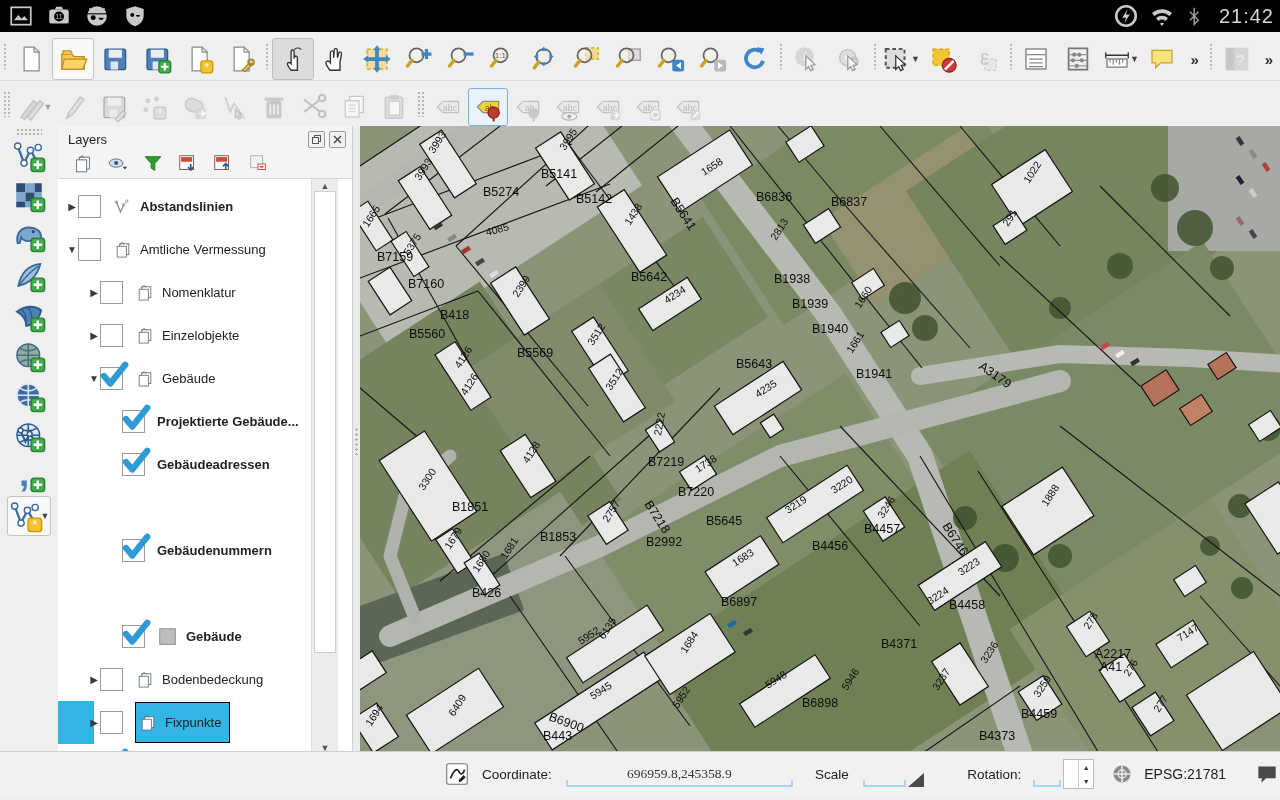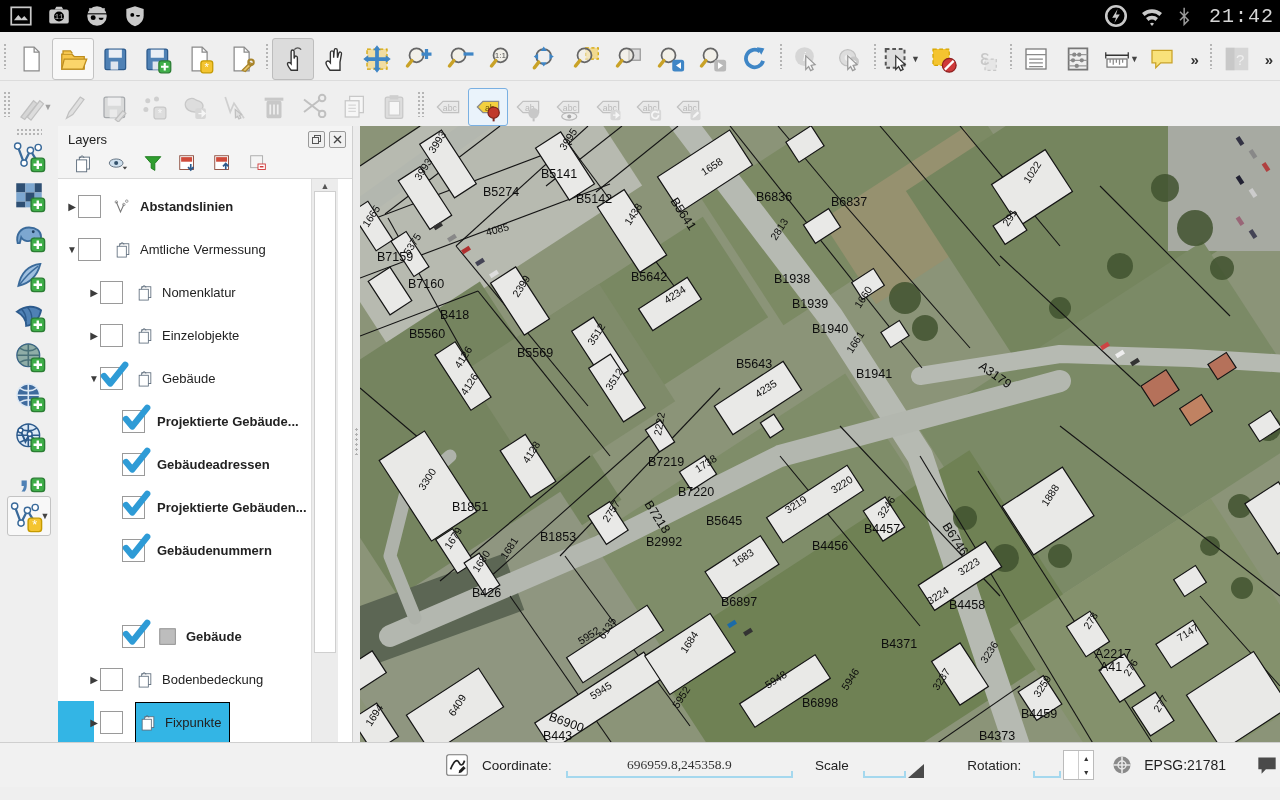--- a/index.html
+++ b/index.html
@@ -1,18 +1,18 @@
 <!DOCTYPE html>
 <html><head>
 <meta charset="utf-8">
 <style>
   html,body{margin:0;padding:0;background:#000;}
   #app{position:relative;width:1280px;height:800px;overflow:hidden;font-family:"Liberation Sans",sans-serif;background:#efefef;}
   
-  .androidbar{position:absolute;left:0;top:0;width:1280px;height:32px;background:#000;display:flex;align-items:center;font-family:Liberation Mono, monospace;}
+  .androidbar{position:absolute;left:0;top:0;width:1280px;height:32px;background:#000;display:flex;align-items:center;}
   .abar-left{display:flex;gap:12px;margin-left:8px;align-items:center;}
   .abar-right{margin-left:auto;display:flex;gap:10px;align-items:center;margin-right:6px;}
   .abar-time{color:#d6d6d6;font-size:20px;letter-spacing:1px;margin-left:4px;}
   .aicon svg{display:block;}
   
   .tb{position:absolute;left:0;width:1280px;background:#efefef;display:flex;align-items:center;}
   .tb1{top:32px;height:48px;border-bottom:1px solid #dcdcdc;}
   .tb2{top:81px;height:45px;border-bottom:1px solid #d5d5d5;}
   .tgroup{display:flex;align-items:flex-end;height:100%;}
   .thandle{width:8px;height:26px;margin:0 3px;background-image:radial-gradient(#b5b5b5 28%,transparent 30%);background-size:4px 4px;}
@@ -51,21 +51,21 @@
   .selbox{display:flex;align-items:center;background:#33b5e5;border:1px solid #000;align-self:stretch;padding:0 8px 0 2px;margin:1px 0;}
   .vscroll{position:absolute;top:0;right:14px;bottom:0;width:26px;background:#ececec;border-left:1px solid #ddd;}
   .vthumb{position:absolute;left:2px;right:2px;top:12px;height:460px;background:#fff;border:1px solid #cfcfcf;}
   .varr{position:absolute;left:0;right:0;text-align:center;font-size:9px;color:#555;}
   .gutter{position:absolute;left:353px;top:126px;bottom:45px;width:7px;background:#ececec;}
   .gutter::after{content:"";position:absolute;left:1px;top:50%;margin-top:-14px;width:5px;height:28px;background-image:radial-gradient(#b0b0b0 30%,transparent 32%);background-size:5px 5px;}
   
   .map{position:absolute;left:360px;top:126px;width:920px;height:629px;background:#8b9478;overflow:hidden;}
   .map svg{display:block;}
   
-  .statusbar{position:absolute;left:0;bottom:13px;width:1280px;height:45px;background:#f1f1f1;border-top:1px solid #cfcfcf;display:flex;align-items:center;box-sizing:border-box;}
+  .statusbar{position:absolute;left:0;bottom:4px;width:1280px;height:45px;background:#f1f1f1;border-top:1px solid #cfcfcf;display:flex;align-items:center;box-sizing:border-box;}
   .sb-label{font-size:13.5px;color:#222;}
   .sb-field{position:relative;height:30px;display:flex;align-items:center;justify-content:center;background:#f1f1f1;}
   .sb-underline{position:absolute;left:0;right:0;bottom:2px;height:2px;background:#a5d8ee;}
   .sb-underline::before,.sb-underline::after{content:"";position:absolute;bottom:0;width:2px;height:7px;background:#a5d8ee;}
   .sb-underline::before{left:0;} .sb-underline::after{right:0;}
   .coordfield{width:295px;margin-left:14px;font-family:Liberation Serif, serif;}
   .coordval{font-size:13.5px;color:#333;}
   .scalecombo{width:80px;margin-left:14px;}
   .combo-tri{position:absolute;right:0;bottom:2px;width:0;height:0;border-left:16px solid transparent;border-bottom:14px solid #4a4a4a;}
   .rotwidget{width:36px;margin-left:12px;}
@@ -737,29 +737,20 @@
           <span class="ltext b">Projektierte Gebäude...</span>
         </div>
         <div class="lrow" style="top: 264px; padding-left: 52px;">
           <span class="exp"></span>
           <span class="cb on">
             <svg width="30" height="30" viewBox="0 0 24 24">
               <path d="M4 12l5 6L21 3" fill="none" stroke="#2e9bd6" stroke-width="5" stroke-linejoin="round" stroke-linecap="round"></path>
             </svg>
           </span>
           <span class="ltext b">Gebäudeadressen</span>
-        </div>
-        <div class="lrow" style="top: 307px; padding-left: 52px;">
-          <span class="exp"></span>
-          <span class="cb on">
-            <svg width="30" height="30" viewBox="0 0 24 24">
-              <path d="M4 12l5 6L21 3" fill="none" stroke="#2e9bd6" stroke-width="5" stroke-linejoin="round" stroke-linecap="round"></path>
-            </svg>
-          </span>
-          <span class="ltext b">Projektierte Gebäuden...</span>
         </div>
         <div class="lrow" style="top: 350px; padding-left: 52px;">
           <span class="exp"></span>
           <span class="cb on">
             <svg width="30" height="30" viewBox="0 0 24 24">
               <path d="M4 12l5 6L21 3" fill="none" stroke="#2e9bd6" stroke-width="5" stroke-linejoin="round" stroke-linecap="round"></path>
             </svg>
           </span>
           <span class="ltext b">Gebäudenummern</span>
         </div>

